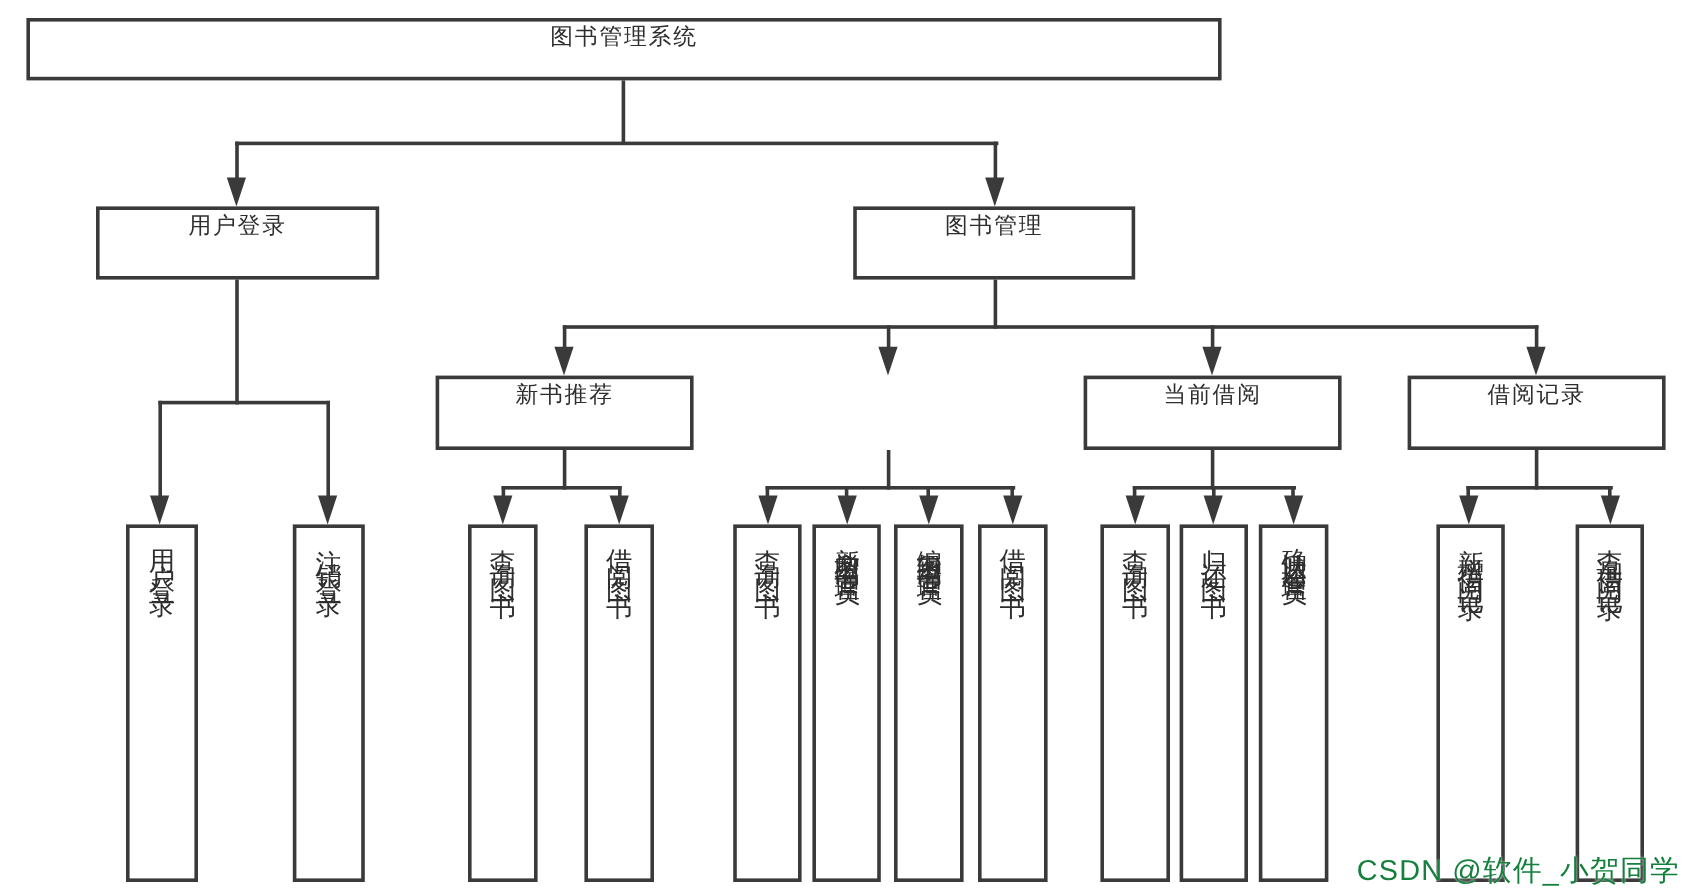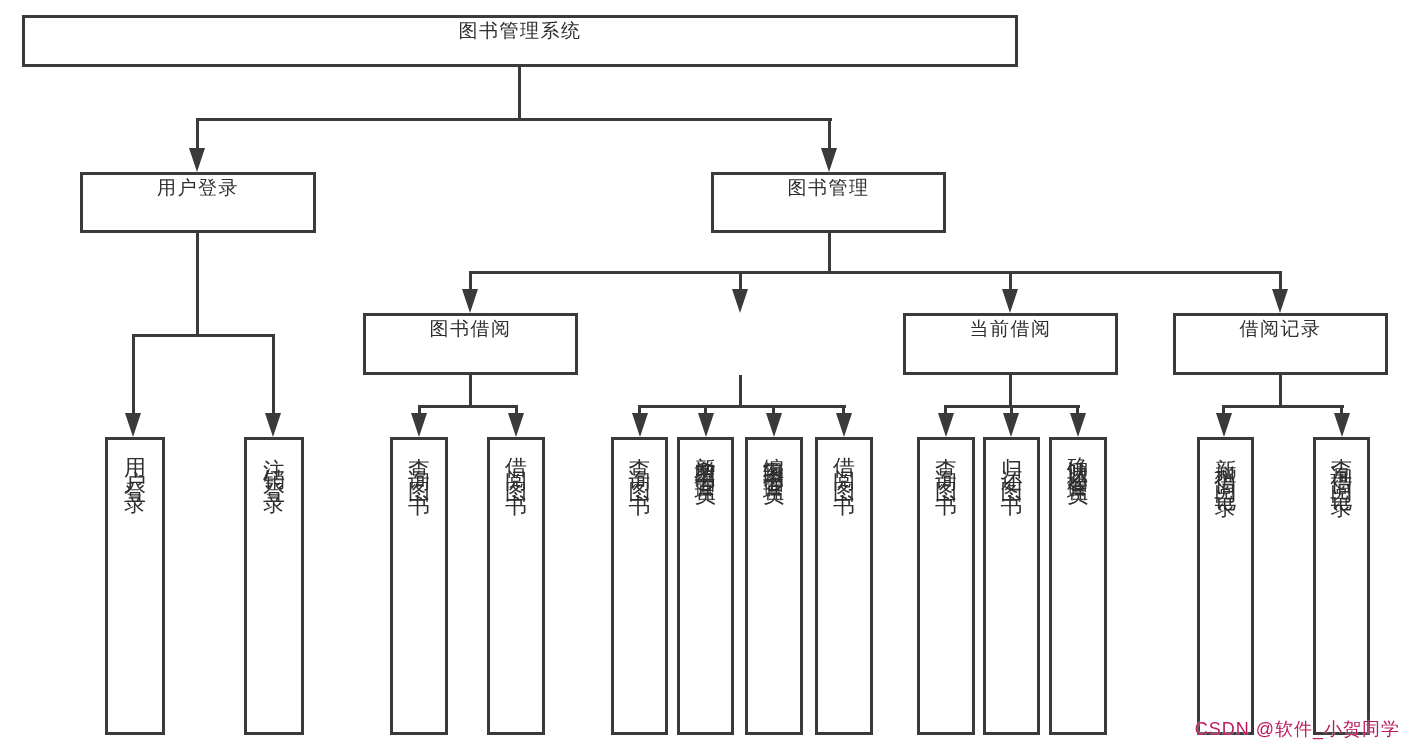--- a/index.html
+++ b/index.html
@@ -56,23 +56,23 @@
     height: 0;
     border-left: 8px solid transparent;
     border-right: 8px solid transparent;
     border-top: 24px solid #3a3a3a;
   }
 
   .watermark {
     position: absolute;
     right: 5px;
     bottom: 6px;
-    font-size: 18px;
+    font-size: 24px;
     letter-spacing: 1px;
-    color: #be185d;
+    color: #15803d;
     text-shadow: 0 0 2px #ffffff;
     white-space: nowrap;
   }
 </style>
 </head>
 <body>
 
 <div class="stage">
 
   <div class="box" style="left:22px; top:15px; width:996px; height:52px;">
@@ -105,21 +105,21 @@
   <div class="line" style="left:469px; top:271px; width:3px; height:20px;"></div>
   <div class="arrow" style="left:462px; top:289px;"></div>
   <div class="line" style="left:739px; top:271px; width:3px; height:20px;"></div>
   <div class="arrow" style="left:732px; top:289px;"></div>
   <div class="line" style="left:1009px; top:271px; width:3px; height:20px;"></div>
   <div class="arrow" style="left:1002px; top:289px;"></div>
   <div class="line" style="left:1279px; top:271px; width:3px; height:20px;"></div>
   <div class="arrow" style="left:1272px; top:289px;"></div>
 
   <div class="box" style="left:363px; top:313px; width:215px; height:62px;">
-    <span class="hlabel">图书借阅</span>
+    <span class="hlabel">新书推荐</span>
   </div>
   <div class="box" style="left:903px; top:313px; width:215px; height:62px;">
     <span class="hlabel">当前借阅</span>
   </div>
   <div class="box" style="left:1173px; top:313px; width:215px; height:62px;">
     <span class="hlabel">借阅记录</span>
   </div>
 
   <div class="line" style="left:469px; top:375px; width:3px; height:33px;"></div>
   <div class="line" style="left:418px; top:405px; width:100px; height:3px;"></div>

